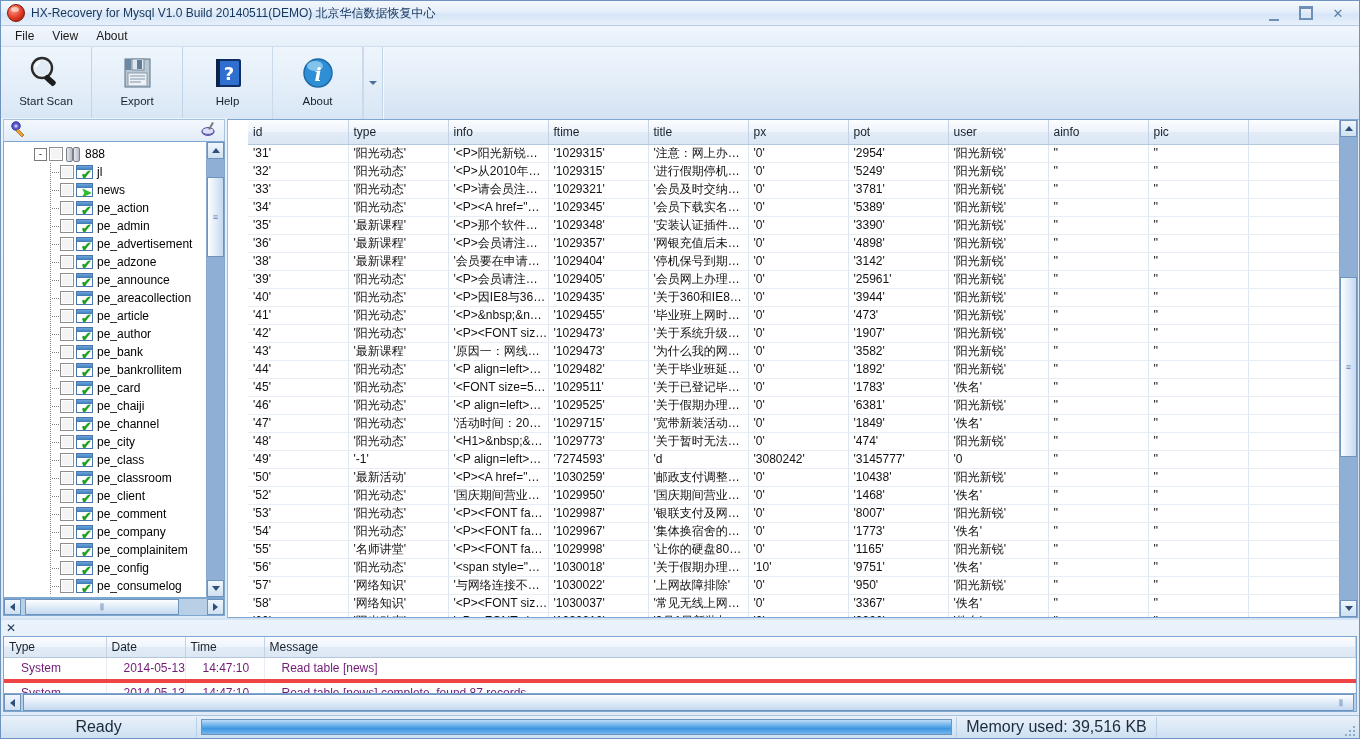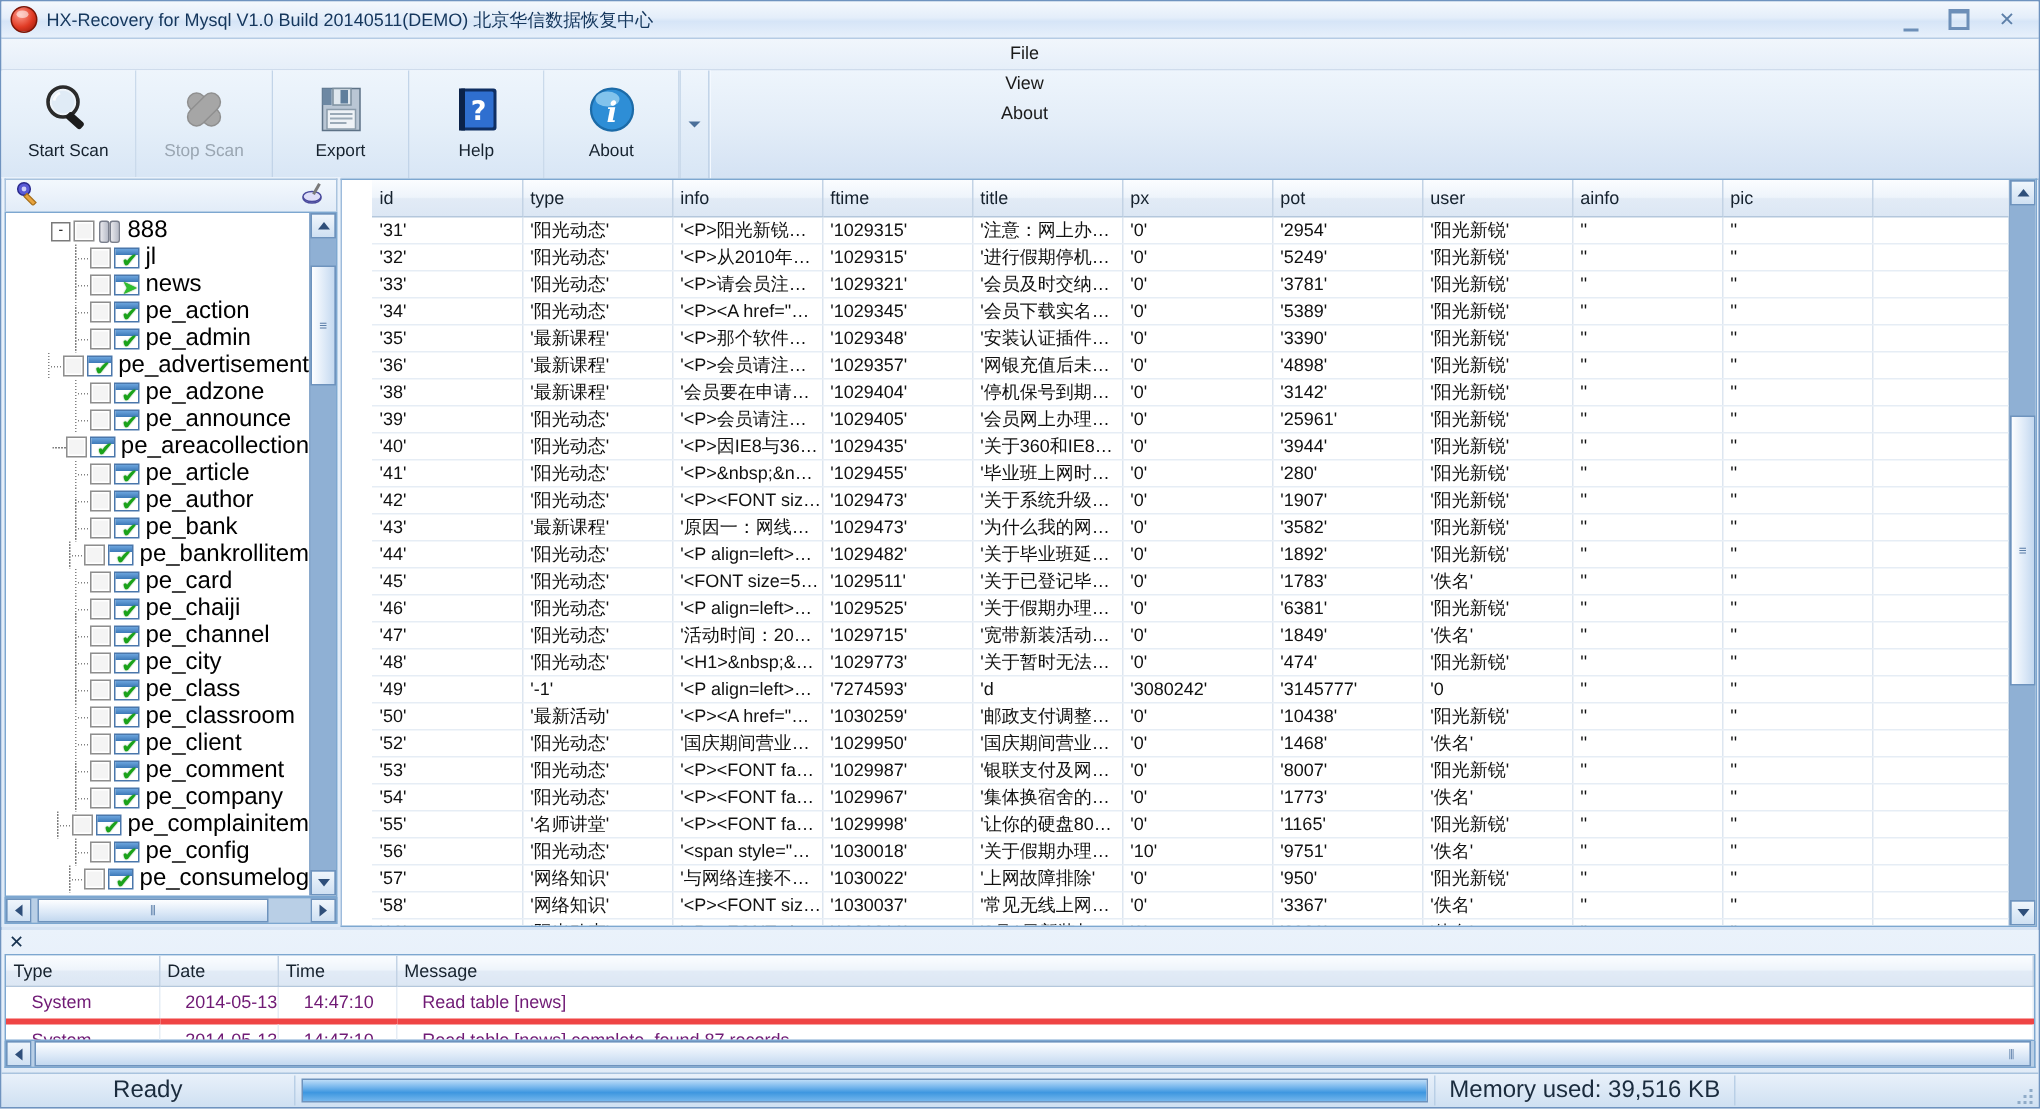--- a/index.html
+++ b/index.html
@@ -27,21 +27,21 @@
   .tb-spacer{flex:1;}
   .winbtns{display:flex;align-items:center;gap:10px;padding-right:10px;}
   .winbtn{width:22px;height:18px;display:flex;align-items:center;justify-content:center;
      color:#5c7fa8;font-size:13px;font-family:"DejaVu Sans",sans-serif;}
   .winbtn.min{align-items:flex-end;padding-bottom:3px;}
   .winbtn .bar{display:block;width:10px;height:2px;background:#6d8fb8;}
   .winbtn .sq{display:block;width:10px;height:9px;border:2px solid #6d8fb8;border-top-width:3px;}
 
   
   .menubar{height:20px;display:flex;align-items:center;padding-left:6px;gap:2px;
-     background:linear-gradient(to bottom,#f1f6fc,#e6eff9);border-bottom:1px solid #cfdcec;flex-direction:column;}
+     background:linear-gradient(to bottom,#f1f6fc,#e6eff9);border-bottom:1px solid #cfdcec;}
   .menuitem{padding:2px 8px;font-size:12px;color:#1a1a1a;}
 
   
   .toolbar{height:72px;display:flex;align-items:stretch;
      background:linear-gradient(to bottom,#eef5fc 0%,#e3edf8 50%,#d4e2f3 100%);
      border-bottom:1px solid #9bb7d6;}
   .tgroup{display:flex;align-items:stretch;border-right:1px solid #c2d4e8;
      box-shadow:1px 0 0 #f4f9ff;}
   .tbtn{width:90px;display:flex;flex-direction:column;align-items:center;justify-content:flex-start;
      padding-top:6px;box-sizing:border-box;position:relative;
@@ -85,21 +85,21 @@
   .cyl2{left:8px;}
   .chk{width:12px;height:12px;border:1px solid #8e8e8e;background:#f4f4f4;flex:none;margin-right:2px;
      box-shadow:inset 0 0 0 1px #fff;}
   .tblicon{width:17px;height:14px;flex:none;margin-right:4px;position:relative;
      background:#fff;border:1px solid #4a77ab;box-sizing:border-box;}
   .tblicon:before{content:"";position:absolute;left:0;top:0;right:0;height:4px;
      background:linear-gradient(to bottom,#6ba4dd,#3d79b8);}
   .tblicon .tick{position:absolute;left:4px;top:2px;font-size:13px;line-height:13px;
      color:#19a319;font-weight:bold;text-shadow:0 0 1px #0a7a0a;font-family:"DejaVu Sans",sans-serif;}
   .tblicon .tick.arrow{color:#2fbf2f;}
-  .tlabel{font-size:16px;}
+  .tlabel{font-size:12px;}
   .vscroll{width:17px;background:#7ba0c8;display:flex;flex-direction:column;
      border-left:1px solid #8aa9cc;}
   .vscroll .ar{height:17px;background:linear-gradient(to bottom,#f0f6fc,#cfe0f2);
      border:1px solid #6e93bd;box-sizing:border-box;display:flex;align-items:center;justify-content:center;}
   .vscroll .ar i{width:0;height:0;border-left:4px solid transparent;border-right:4px solid transparent;}
   .vscroll .up i{border-bottom:5px solid #2f4f7a;}
   .vscroll .dn i{border-top:5px solid #2f4f7a;}
   .vscroll .track{flex:1;background:#8fb0d4;position:relative;}
   .vscroll .thumb{position:absolute;left:0;right:0;
      background:linear-gradient(to right,#fdfeff,#dbe8f7 60%,#c3d8ef);
@@ -195,31 +195,20 @@
       <div class="tbtn">
         <div class="ico">
           <svg width="40" height="40" viewBox="0 0 40 40">
             <circle cx="16" cy="15" r="10" fill="#eef4fa" stroke="#2b2b2b" stroke-width="2.4"></circle>
             <circle cx="16" cy="15" r="7.5" fill="#dce9f5" opacity=".8"></circle>
             <path d="M14 9 a7 7 0 0 0 -4 5" stroke="#ffffff" stroke-width="2" fill="none" opacity=".9"></path>
             <rect x="21" y="21" width="13" height="5.6" rx="2" transform="rotate(42 21 21)" fill="#1d1d1d"></rect>
           </svg>
         </div>
         <div class="lbl">Start Scan</div>
-      </div>
-      <div class="tbtn disabled">
-        <div class="ico">
-          <svg width="40" height="40" viewBox="0 0 40 40">
-            <g fill="#a6a6a6" stroke="#8f8f8f" stroke-width="1">
-              <rect x="7" y="14" width="26" height="12" rx="6" transform="rotate(45 20 20)"></rect>
-              <rect x="7" y="14" width="26" height="12" rx="6" transform="rotate(-45 20 20)"></rect>
-            </g>
-          </svg>
-        </div>
-        <div class="lbl">Stop Scan</div>
       </div>
     </div>
 
     <div class="tgroup">
       <div class="tbtn">
         <div class="ico">
           <svg width="40" height="40" viewBox="0 0 40 40">
             <rect x="8" y="6" width="25" height="28" fill="#b9c6d4" stroke="#5d7286" stroke-width="1"></rect>
             <rect x="8" y="6" width="6" height="11" fill="#6d88a3"></rect>
             <rect x="15" y="6" width="12" height="11" fill="#dfe7ee" stroke="#7d909f"></rect>
@@ -908,21 +897,21 @@
                   <td>
                     <span class="clip">'1029455'</span>
                   </td>
                   <td>
                     <span class="clip">'毕业班上网时…</span>
                   </td>
                   <td>
                     <span class="clip">'0'</span>
                   </td>
                   <td>
-                    <span class="clip">'280'</span>
+                    <span class="clip">'473'</span>
                   </td>
                   <td>
                     <span class="clip">'阳光新锐'</span>
                   </td>
                   <td>
                     <span class="clip">''</span>
                   </td>
                   <td>
                     <span class="clip">''</span>
                   </td>

